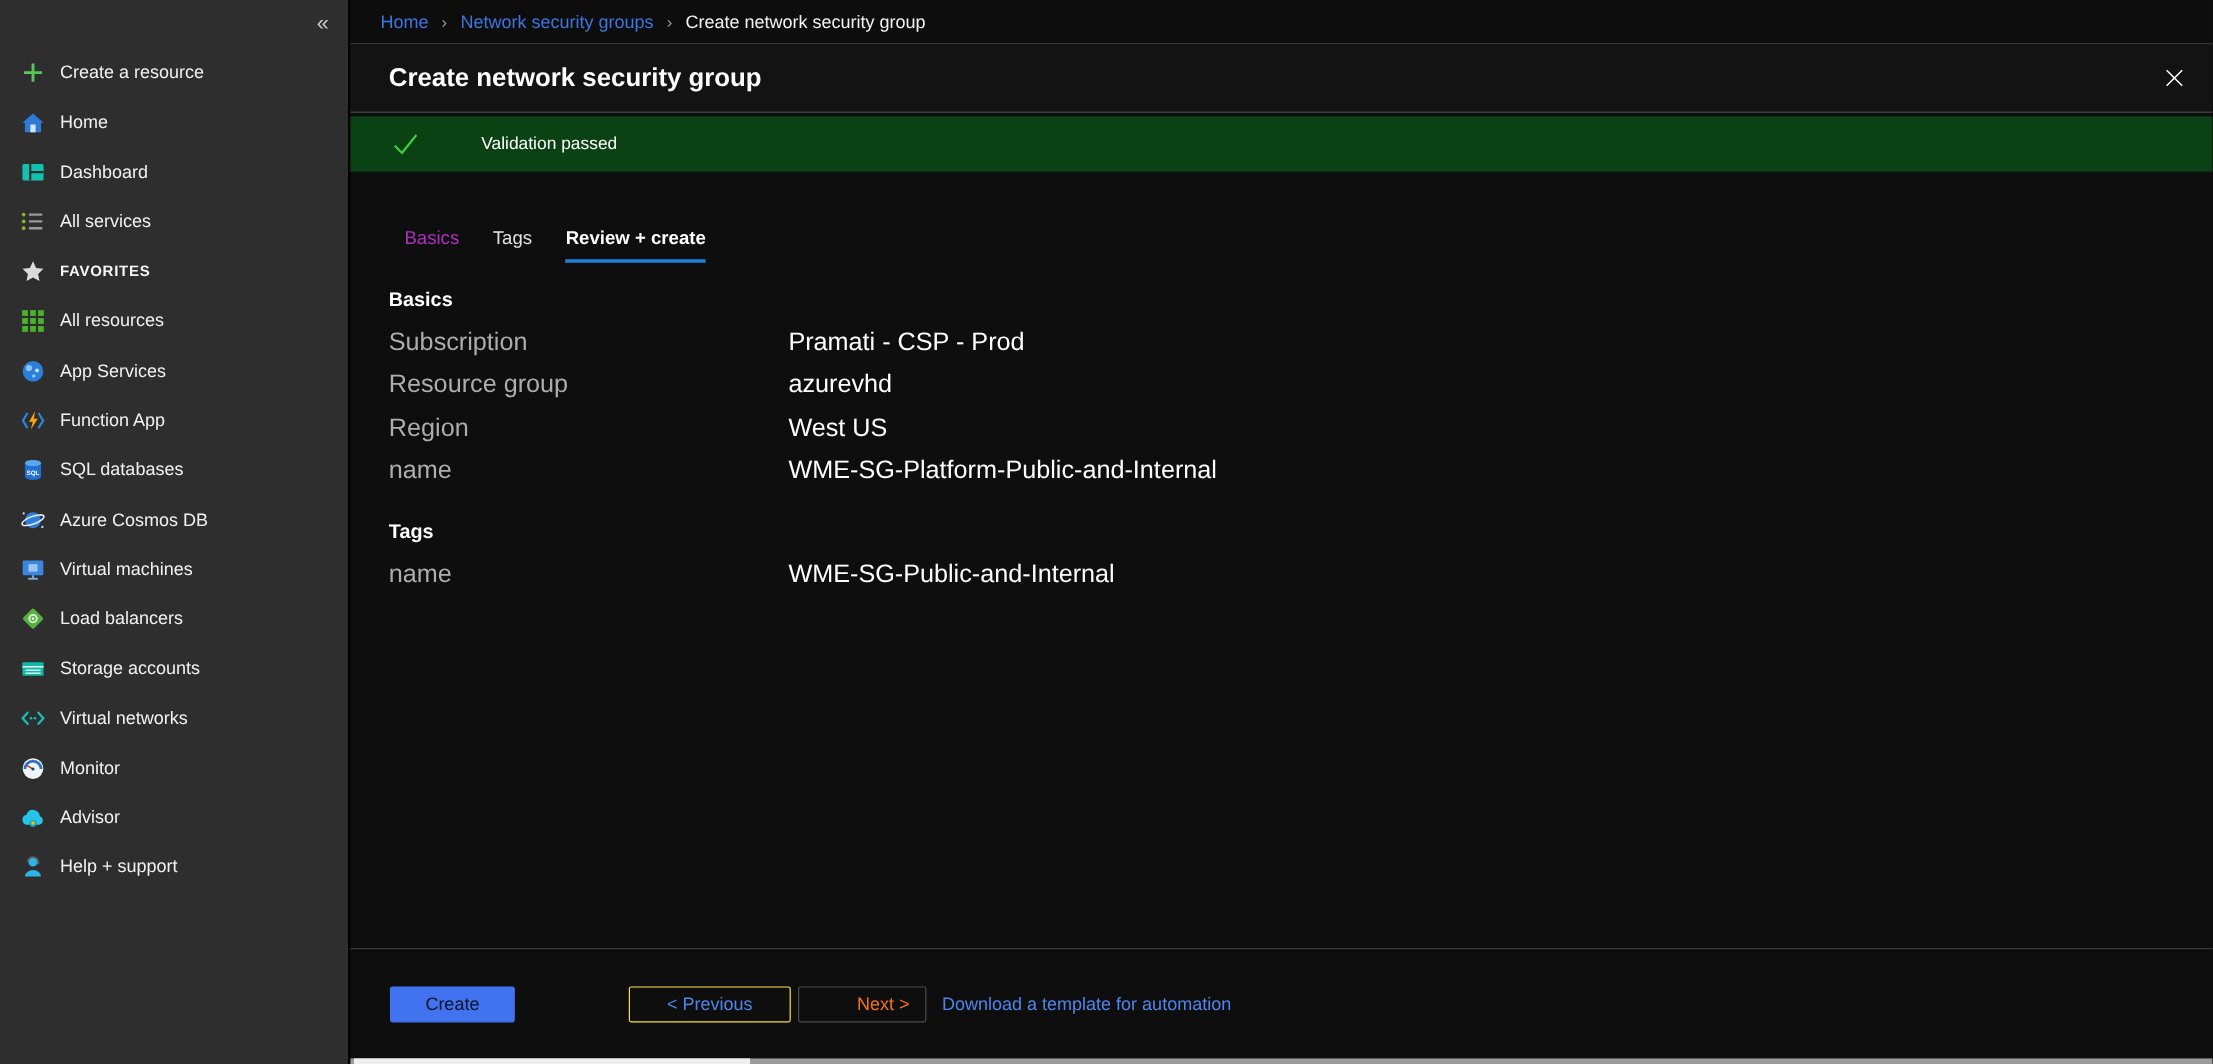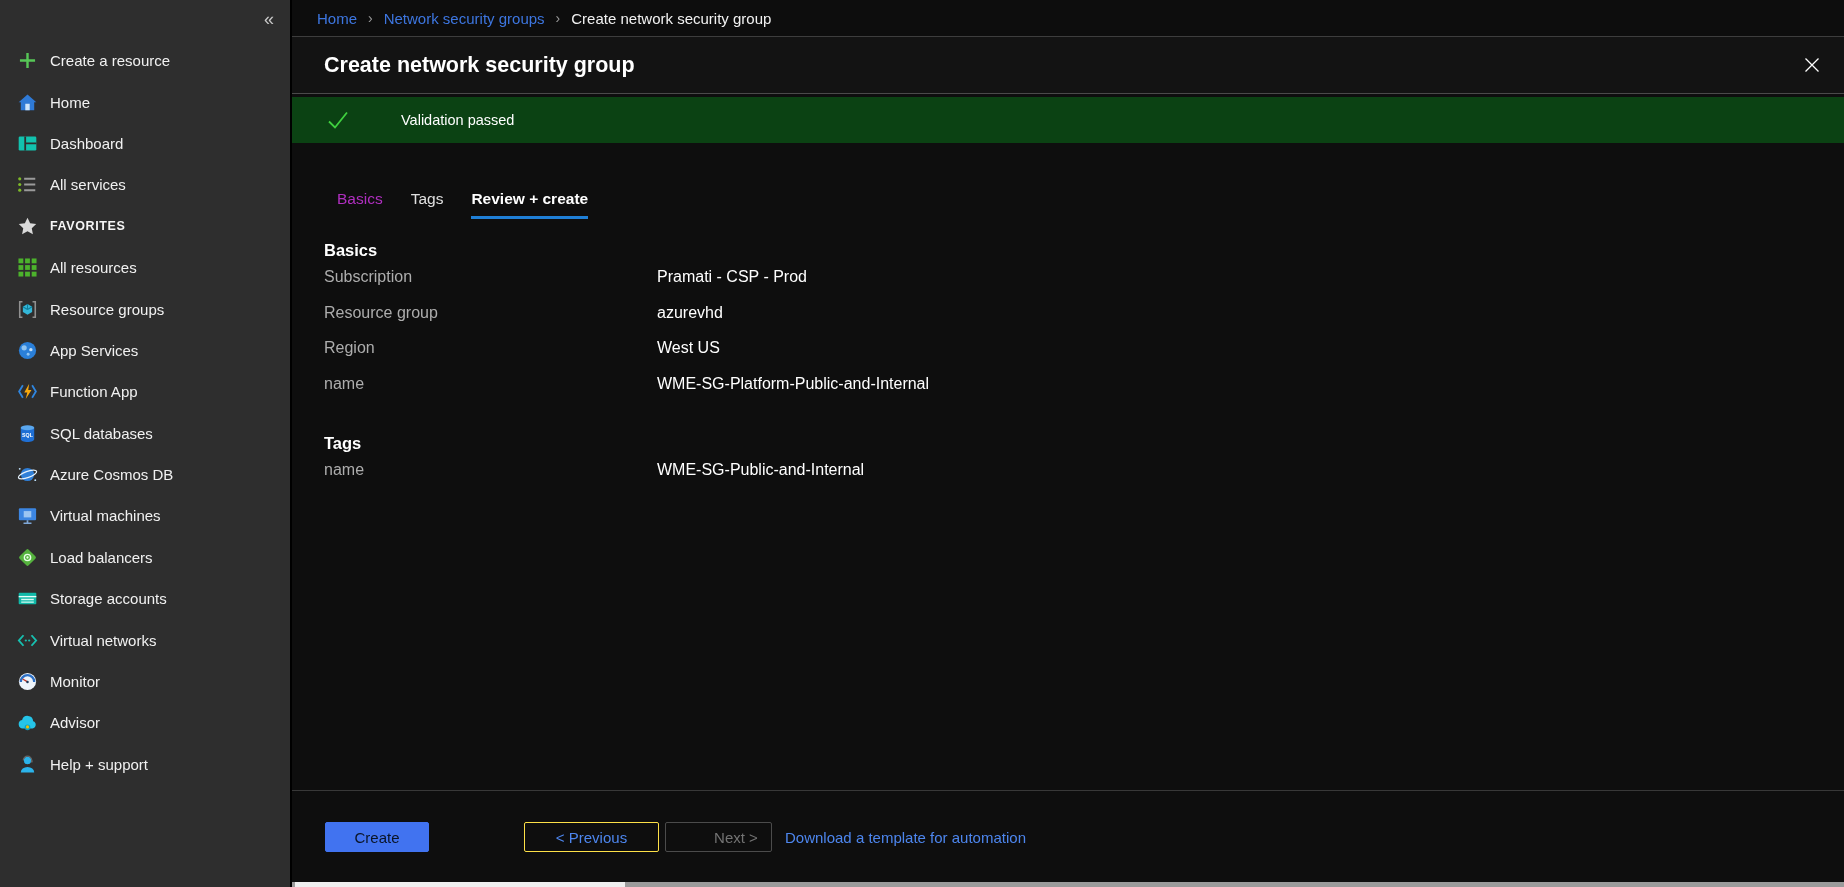--- a/index.html
+++ b/index.html
@@ -52,35 +52,35 @@
   .banner-text { color:#ffffff; font-size:14.5px; }
   
   .tabs { display:flex; padding:47px 0 0 45px; }
   .tab { font-size:15.5px; margin-right:28px; padding-bottom:8px; cursor:pointer; color:#e0e0e0; }
   .tab.visited { color:#b02fc0; }
   .tab.active { color:#ffffff; font-weight:700; border-bottom:3px solid #1f7fd6; }
   
   .review { padding-left:32px; margin-top:22px; }
   .section-heading { color:#ffffff; font-size:16.5px; font-weight:700; height:22px; }
   .rows { margin-top:5px; }
-  .row { display:flex; align-items:flex-start; height:35.5px; font-size:16px; }
+  .row { display:flex; align-items:center; height:35.5px; font-size:21px; }
   .row-label { width:333px; color:#adadad; flex:0 0 333px; }
   .row-value { color:#ffffff; }
   .section-gap { height:24px; }
   
   .footer {
     position:absolute; left:0; right:0; bottom:0; height:97px;
     border-top:1px solid #383838; background:#0e0e0e;
   }
   .footer-row { display:flex; align-items:center; margin:31px 0 0 33px; }
   .btn { height:30px; font-size:15px; font-family:"Liberation Sans", sans-serif;
          display:flex; align-items:center; justify-content:center; cursor:pointer; border-radius:2px; }
   .btn-create { width:104px; background:#4173f0; color:#0a1426; border:1px solid #4173f0; font-weight:400; }
   .btn-previous { width:135px; margin-left:95px; background:transparent; border:1px solid #fde047; color:#4d86ee; }
-  .btn-next { width:107px; margin-left:6px; background:transparent; border:1px solid #4b4b4b; color:#737373; cursor:default;padding-left:35px; }
+  .btn-next { width:107px; margin-left:6px; background:transparent; border:1px solid #4b4b4b; color:#f97316; cursor:default;padding-left:35px; }
   .download-link { margin-left:13px; color:#4d86ee; font-size:15px; cursor:pointer; }
   
   .hscroll { position:absolute; left:0; right:0; bottom:0; height:5px; background:#9b9b9b; z-index:3; }
   .hscroll-thumb { position:absolute; left:3px; top:0; width:330px; height:5px; background:#efefef; cursor:grab; }
 </style>
 </head>
 <body>
 
 <div class="app">
 
@@ -148,30 +148,20 @@
               <rect x="7.7" y="7.7" width="4.6" height="4.6"></rect>
               <rect x="14" y="7.7" width="4.6" height="4.6"></rect>
               <rect x="1.4" y="14" width="4.6" height="4.6"></rect>
               <rect x="7.7" y="14" width="4.6" height="4.6"></rect>
               <rect x="14" y="14" width="4.6" height="4.6"></rect>
             </svg>
         </span>
         <span class="nav-label">All resources</span>
       </div>
 
-      <div class="nav-item">
-        <span class="nav-icon">
-          <svg viewBox="0 0 20 20">
-              <path d="M5.2 2.6H2.6v14.8h2.6M14.8 2.6h2.6v14.8h-2.6" stroke="#909090" stroke-width="1.5" fill="none"></path>
-              <path d="M10 4.8l4.4 2.55v5.1L10 15l-4.4-2.55v-5.1z" fill="#33b7d8"></path>
-              <path d="M10 4.8v5.25m0 0 4.4-2.6M10 10.05l-4.4-2.6" stroke="#0e7f9c" stroke-width="1" fill="none"></path>
-            </svg>
-        </span>
-        <span class="nav-label">Resource groups</span>
-      </div>
 
       <div class="nav-item">
         <span class="nav-icon">
           <svg viewBox="0 0 20 20">
               <circle cx="10" cy="10" r="8.2" fill="#2a7fd8"></circle>
               <circle cx="6.8" cy="7.4" r="2.5" fill="#8fc3f0"></circle>
               <circle cx="13.2" cy="9.2" r="1.6" fill="#c3e0f8"></circle>
               <circle cx="10.6" cy="13.6" r="1.4" fill="#8fc3f0"></circle>
             </svg>
         </span>

